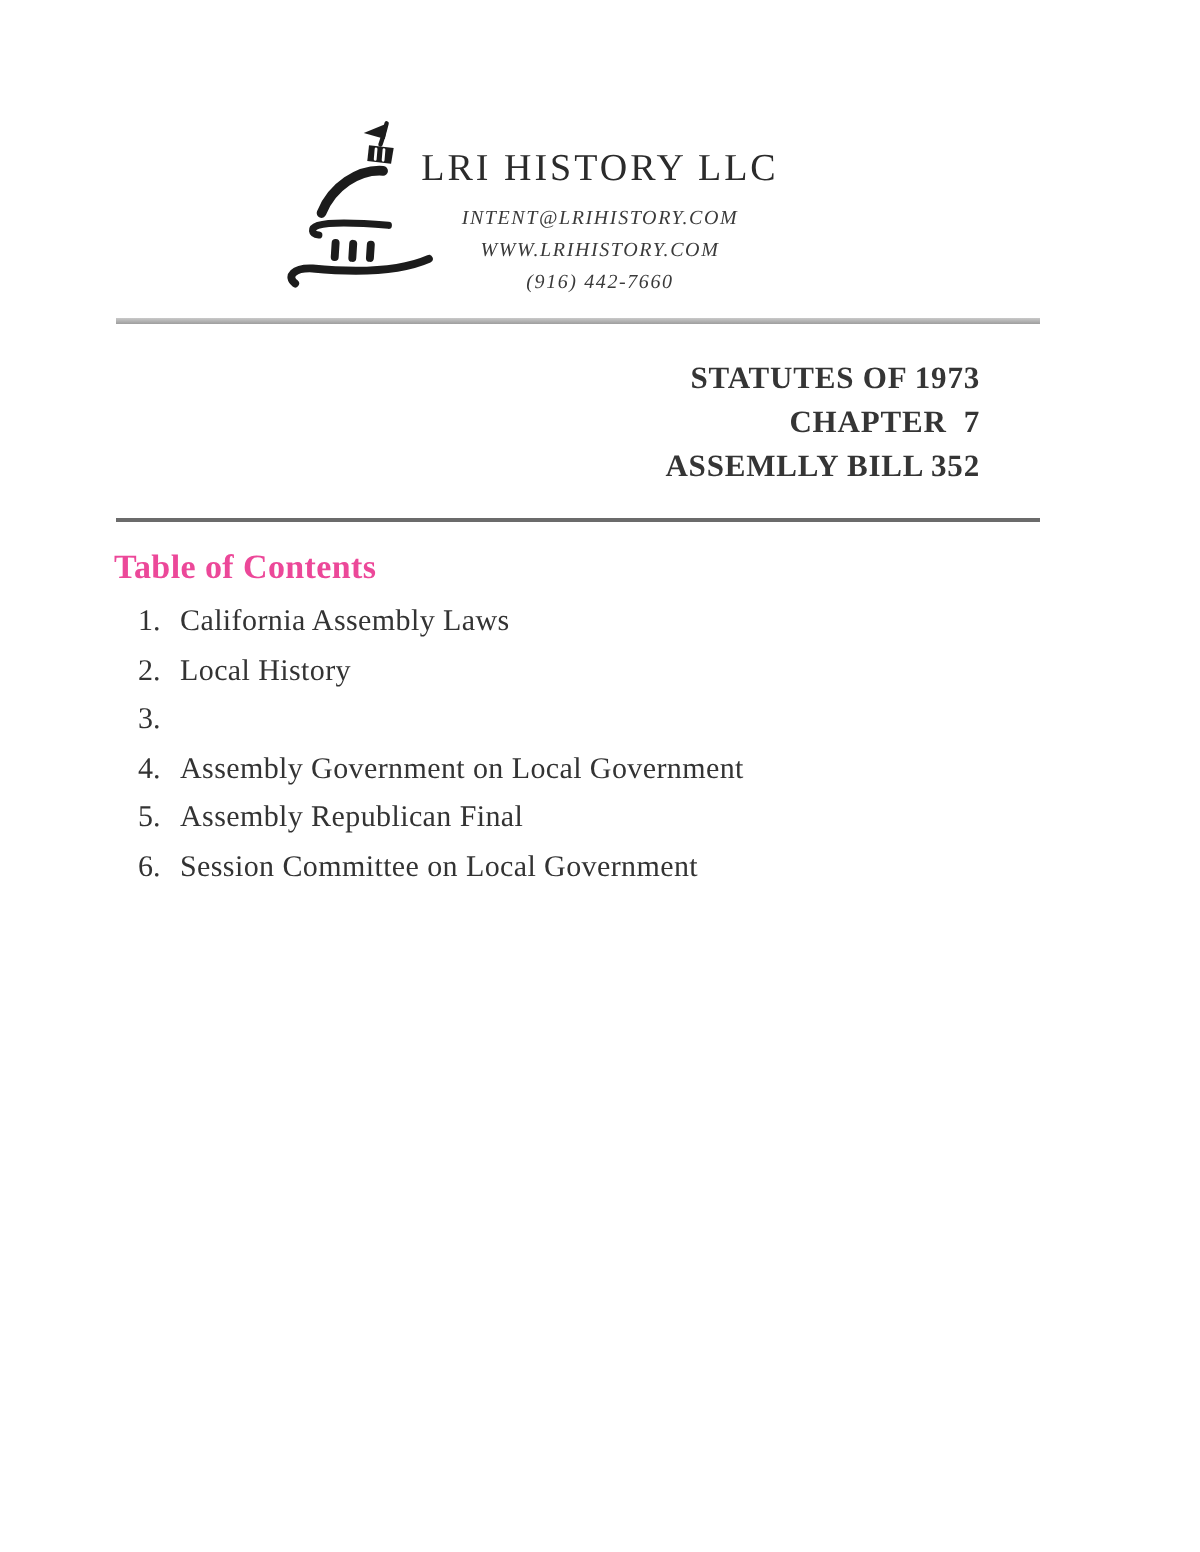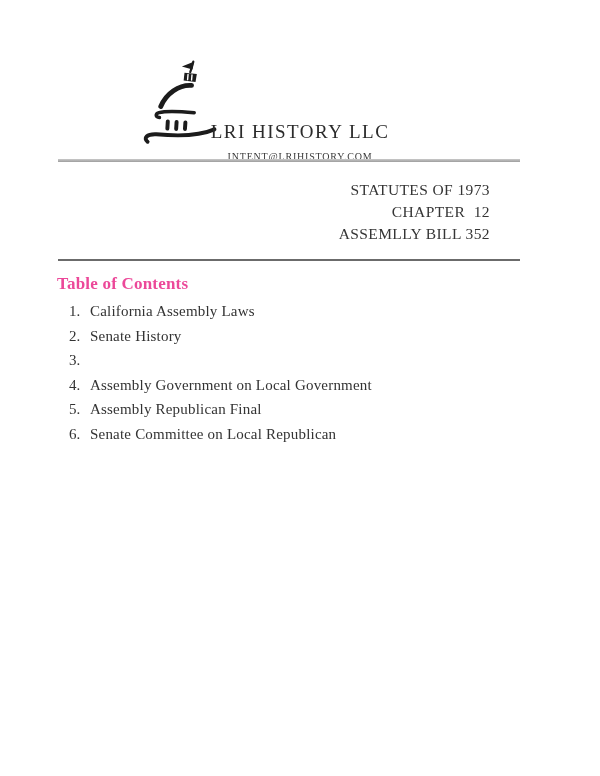--- a/index.html
+++ b/index.html
@@ -27,29 +27,28 @@
     left: 0;
     right: 0;
     top: 74px;
     text-align: center;
   }
   .company-name {
     font-size: 19px;
     letter-spacing: 1.5px;
     color: #2b2b2b;
     line-height: 22px;
-    margin-top: 47px;
   }
   .contact-line {
     font-size: 10px;
     letter-spacing: 0.8px;
     color: #3a3a3a;
     line-height: 16px;
   }
-  .contact-block { margin-top: 6px; }
+  .contact-block { margin-top: 6px; font-style: italic; }
 
   
   .rule-1 {
     position: absolute;
     left: 58px;
     top: 159px;
     width: 462px;
     height: 3px;
     background: linear-gradient(#c9c9c9, #9e9e9e);
   }
@@ -61,21 +60,21 @@
     height: 1.5px;
     background: #6b6b6b;
   }
 
   
   .reference-block {
     position: absolute;
     right: 110px;
     top: 179px;
     text-align: right;
-    font-weight: normal;
+    font-weight: bold;
     font-size: 15.5px;
     line-height: 22px;
     color: #353535;
     letter-spacing: 0.4px;
   }
   .reference-line { white-space: pre; }
 
   
   .toc-title {
     position: absolute;
@@ -130,54 +129,56 @@
       <path d="M55,72 L54.5,79.5" stroke-width="4.5"></path>
 
       <path d="M12,94 C7,90 11,85 22,85.5 C48,88 72,87 88,80" stroke-width="4.5"></path>
     </svg>
   </div>
 
   <div class="header-text">
     <div class="company-name">LRI HISTORY LLC</div>
     <div class="contact-block">
       <div class="contact-line">INTENT@LRIHISTORY.COM</div>
+      <div class="contact-line">WWW.LRIHISTORY.COM</div>
+      <div class="contact-line">(916) 442-7660</div>
     </div>
   </div>
 
   <div class="rule-1"></div>
 
   <div class="reference-block">
     <div class="reference-line">STATUTES OF 1973</div>
-    <div class="reference-line">CHAPTER  12</div>
+    <div class="reference-line">CHAPTER  7</div>
     <div class="reference-line">ASSEMLLY BILL 352</div>
   </div>
 
   <div class="rule-2"></div>
 
   <div class="toc-title">Table of Contents</div>
 
   <ul class="toc-list">
     <li class="toc-item">
       <span class="toc-num">1.</span>
       <span class="toc-label">California Assembly Laws</span>
     </li>
     <li class="toc-item">
       <span class="toc-num">2.</span>
-      <span class="toc-label">Senate History</span>
+      <span class="toc-label">Local History</span>
     </li>
     <li class="toc-item">
       <span class="toc-num">3.</span>
     </li>
     <li class="toc-item">
       <span class="toc-num">4.</span>
       <span class="toc-label">Assembly Government on Local Government</span>
     </li>
     <li class="toc-item">
       <span class="toc-num">5.</span>
       <span class="toc-label">Assembly Republican Final</span>
     </li>
     <li class="toc-item">
       <span class="toc-num">6.</span>
-      <span class="toc-label">Senate Committee on Local Republican</span>
+      <span class="toc-label">Session Committee on Local Government</span>
     </li>
   </ul>
 
 </div>
 
 </body></html>

